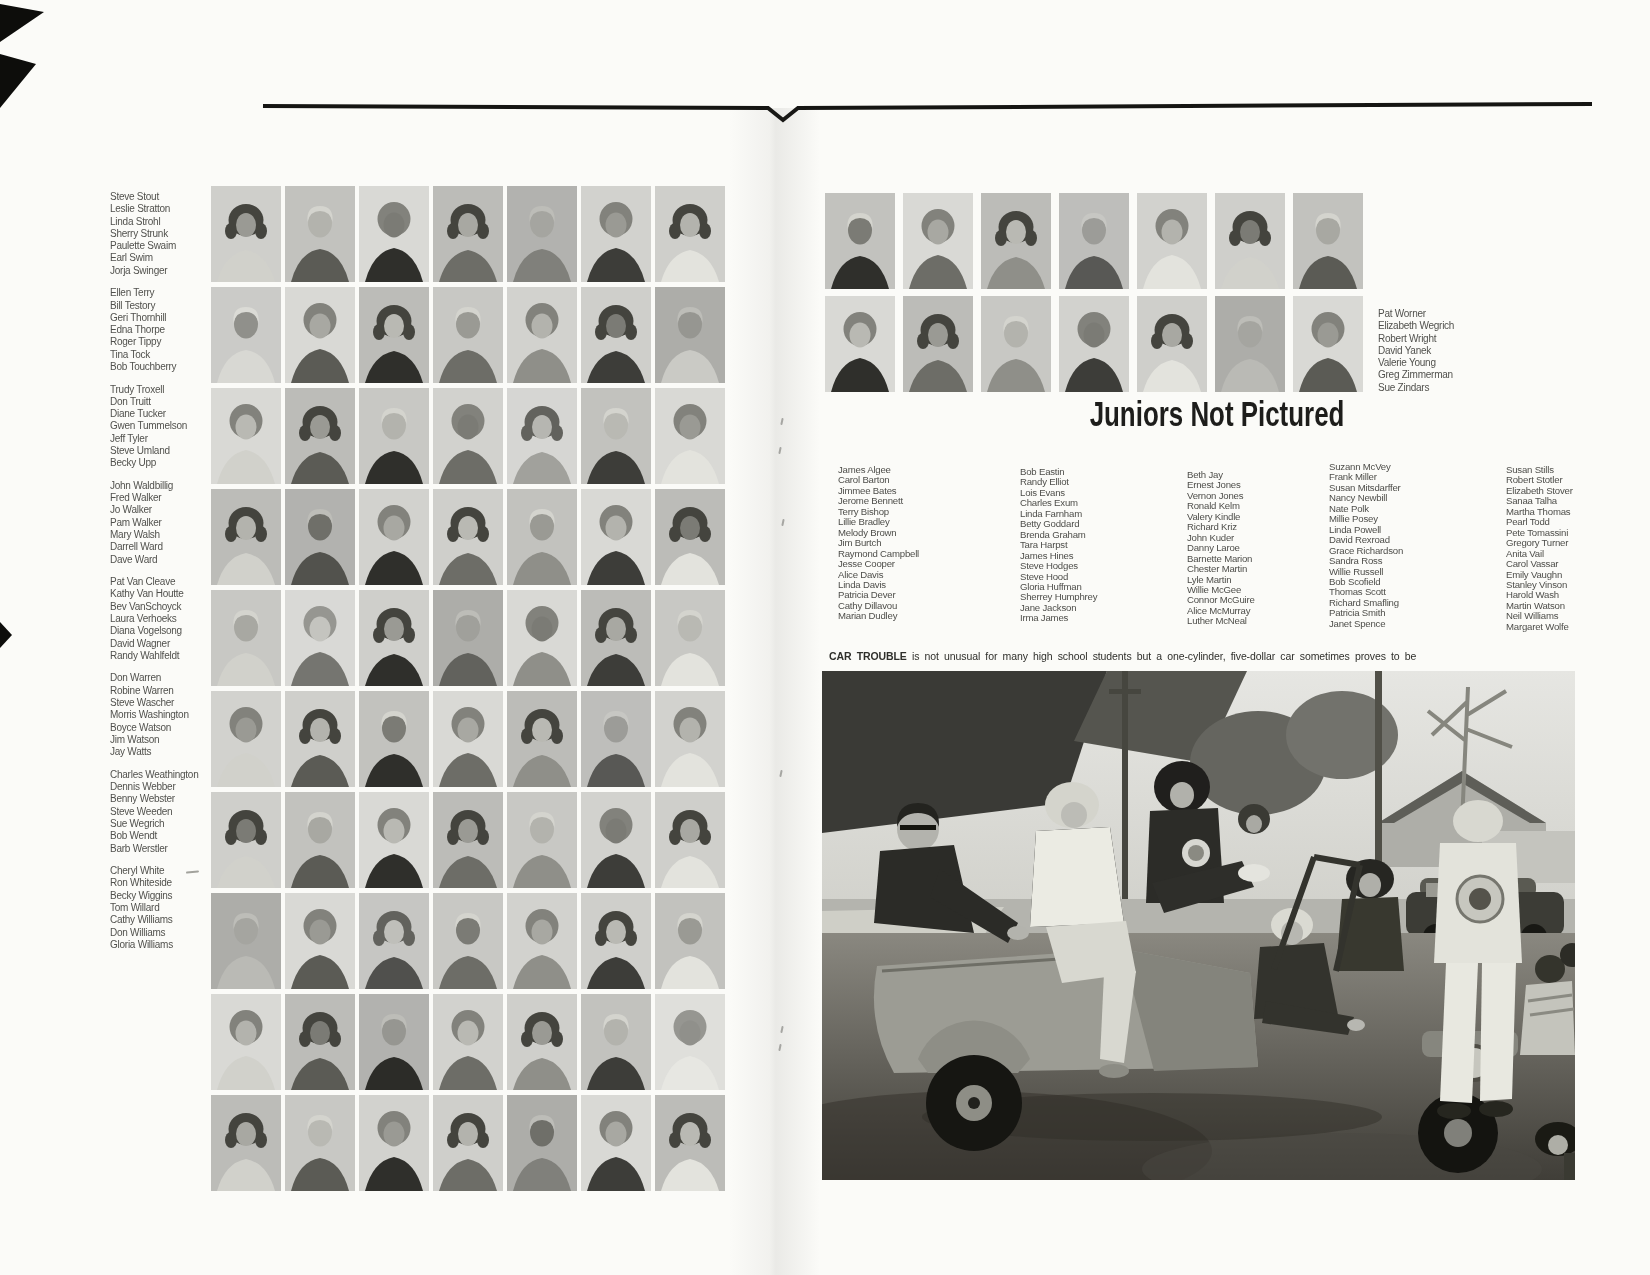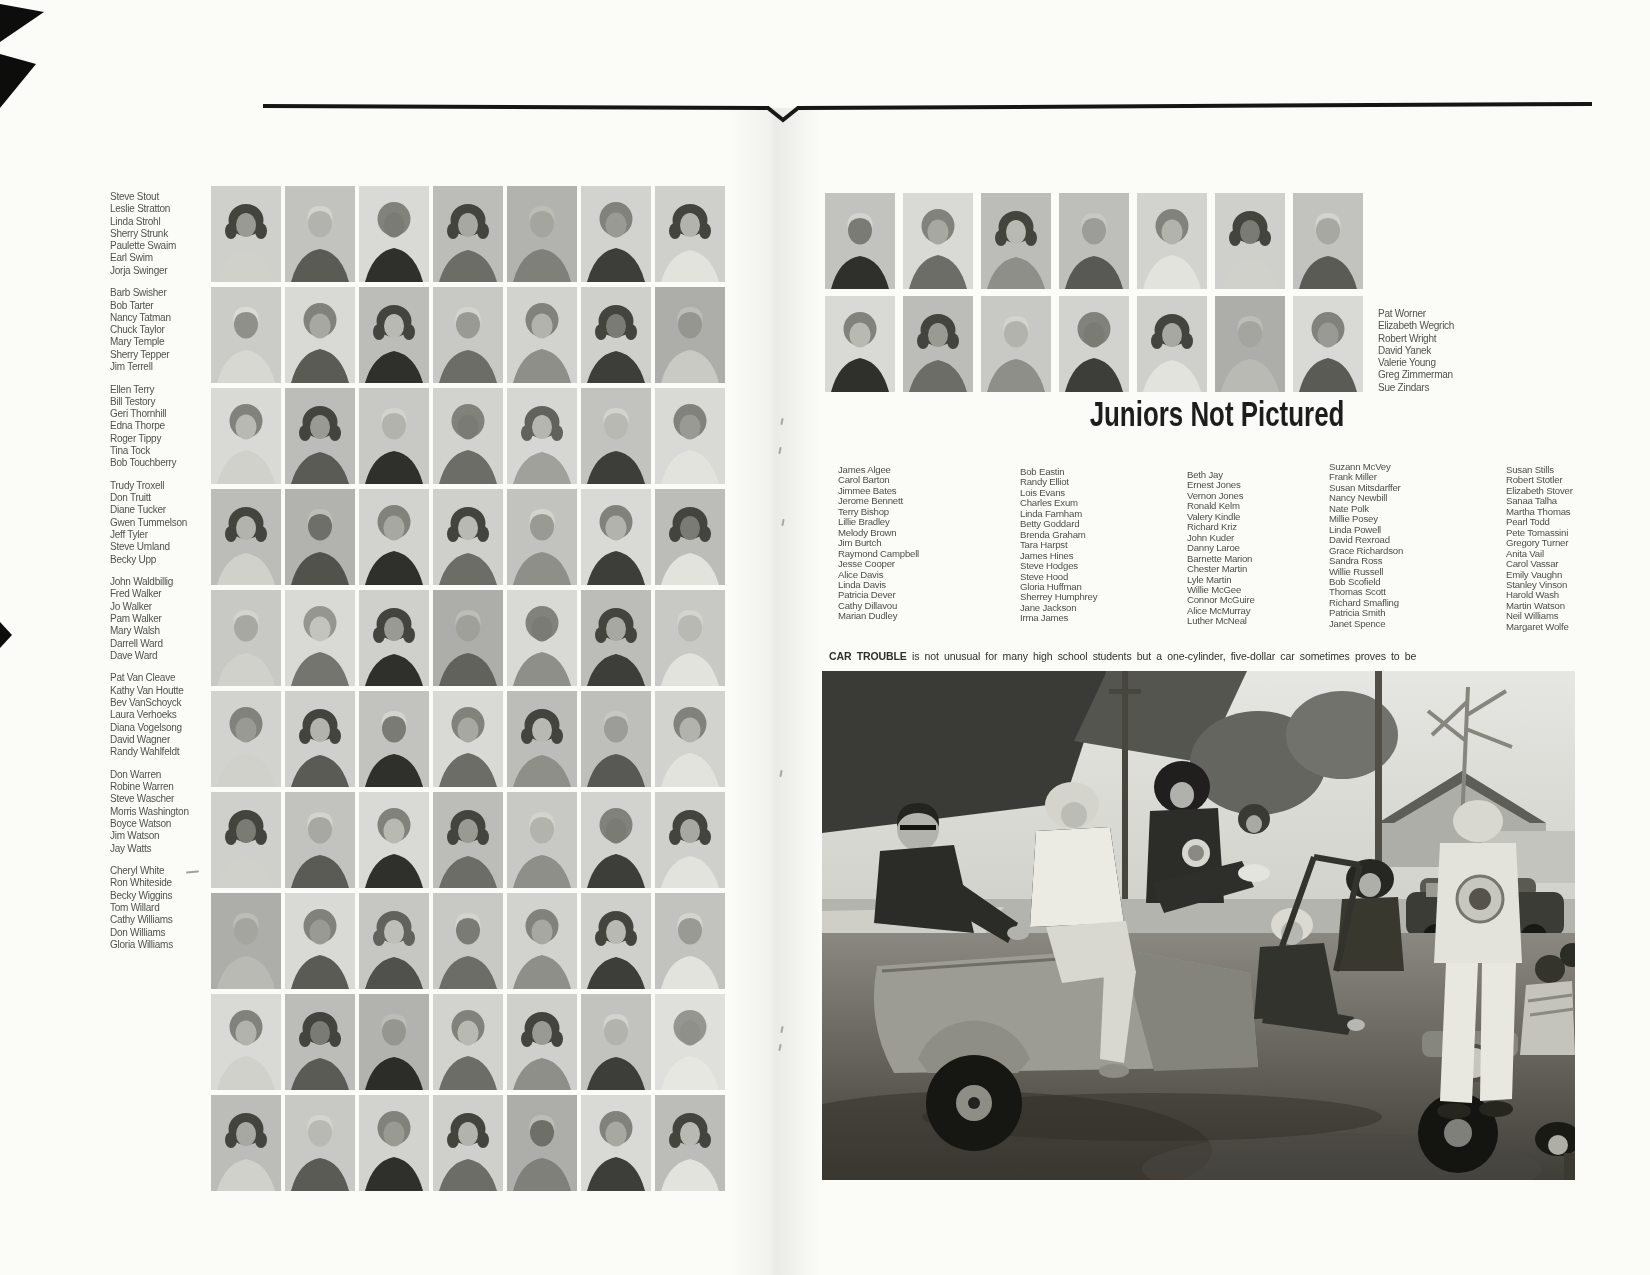--- a/index.html
+++ b/index.html
@@ -84,29 +84,20 @@
       <div class="name-group">
         <div class="nm">Steve Stout</div>
         <div class="nm">Leslie Stratton</div>
         <div class="nm">Linda Strohl</div>
         <div class="nm">Sherry Strunk</div>
         <div class="nm">Paulette Swaim</div>
         <div class="nm">Earl Swim</div>
         <div class="nm">Jorja Swinger</div>
       </div>
       <div class="name-group">
-        <div class="nm">Barb Swisher</div>
-        <div class="nm">Bob Tarter</div>
-        <div class="nm">Nancy Tatman</div>
-        <div class="nm">Chuck Taylor</div>
-        <div class="nm">Mary Temple</div>
-        <div class="nm">Sherry Tepper</div>
-        <div class="nm">Jim Terrell</div>
-      </div>
-      <div class="name-group">
         <div class="nm">Ellen Terry</div>
         <div class="nm">Bill Testory</div>
         <div class="nm">Geri Thornhill</div>
         <div class="nm">Edna Thorpe</div>
         <div class="nm">Roger Tippy</div>
         <div class="nm">Tina Tock</div>
         <div class="nm">Bob Touchberry</div>
       </div>
       <div class="name-group">
         <div class="nm">Trudy Troxell</div>
@@ -136,20 +127,29 @@
         <div class="nm">Randy Wahlfeldt</div>
       </div>
       <div class="name-group">
         <div class="nm">Don Warren</div>
         <div class="nm">Robine Warren</div>
         <div class="nm">Steve Wascher</div>
         <div class="nm">Morris Washington</div>
         <div class="nm">Boyce Watson</div>
         <div class="nm">Jim Watson</div>
         <div class="nm">Jay Watts</div>
+      </div>
+      <div class="name-group">
+        <div class="nm">Charles Weathington</div>
+        <div class="nm">Dennis Webber</div>
+        <div class="nm">Benny Webster</div>
+        <div class="nm">Steve Weeden</div>
+        <div class="nm">Sue Wegrich</div>
+        <div class="nm">Bob Wendt</div>
+        <div class="nm">Barb Werstler</div>
       </div>
       <div class="name-group">
         <div class="nm">Cheryl White</div>
         <div class="nm">Ron Whiteside</div>
         <div class="nm">Becky Wiggins</div>
         <div class="nm">Tom Willard</div>
         <div class="nm">Cathy Williams</div>
         <div class="nm">Don Williams</div>
         <div class="nm">Gloria Williams</div>
       </div>

